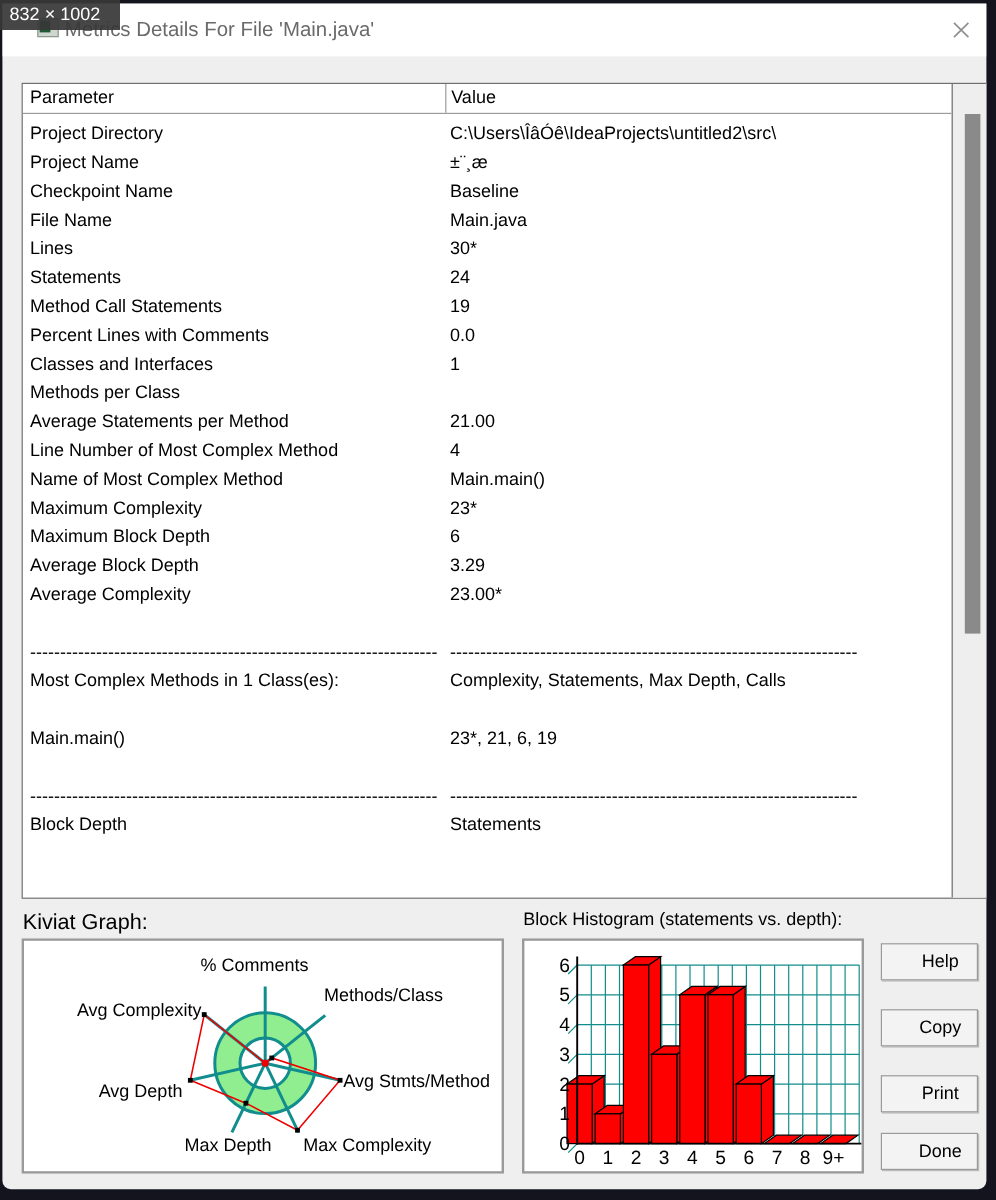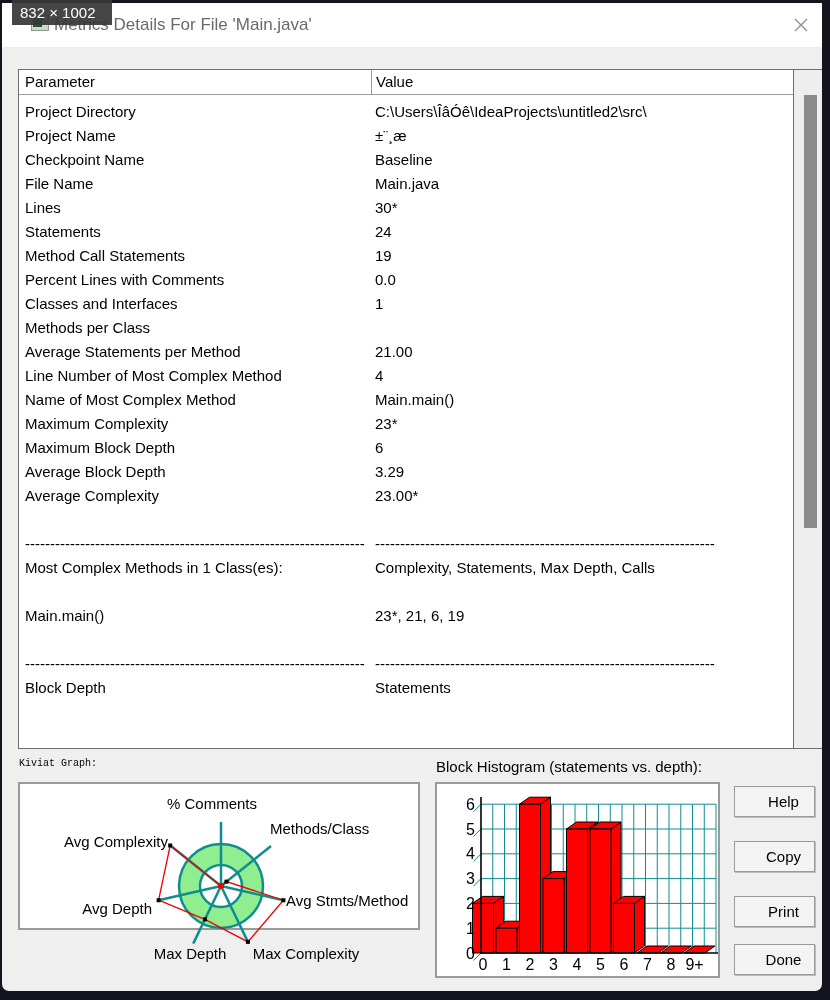--- a/index.html
+++ b/index.html
@@ -6,38 +6,38 @@
   .stage{position:relative;width:830px;height:1000px;background:#14141e;
          font-family:"Liberation Sans",sans-serif;overflow:hidden;}
   .dialog{position:absolute;left:2px;top:3px;width:820px;height:988px;
           background:#efefef;border-radius:0 0 7px 7px;overflow:hidden;}
   .titlebar{position:absolute;left:0;top:0;width:100%;height:44px;background:#ffffff;}
   .title{position:absolute;left:52px;top:0;line-height:44px;font-size:17px;color:#6a6a6a;white-space:nowrap;}
   .app-icon{position:absolute;left:29px;top:12px;width:18px;height:16px;background:#cfd6cf;border:1px solid #8d9a8d;box-sizing:border-box;}
   .app-icon-screen{position:absolute;left:1px;top:1px;width:9px;height:10px;background:#1e5a32;}
   .close{position:absolute;right:8px;top:9px;width:26px;height:26px;display:flex;align-items:center;justify-content:center;cursor:default;}
   .badge{position:absolute;left:0;top:0;width:100px;height:25px;box-sizing:border-box;background:rgba(56,56,56,0.93);
-         color:#ffffff;font-size:15px;line-height:25px;padding-left:8px;z-index:10;white-space:nowrap;margin-left:12px;}
+         color:#ffffff;font-size:15px;line-height:25px;padding-left:8px;z-index:10;white-space:nowrap;}
 
   .table-wrap{position:absolute;left:16px;top:66px;width:804px;height:680px;border:1px solid #6e6e6e;
               background:#ffffff;display:flex;box-sizing:border-box;}
   .table-main{width:774px;flex:none;display:flex;flex-direction:column;overflow:hidden;}
   .thead{height:24px;flex:none;display:flex;background:#ffffff;border-bottom:1px solid #9c9c9c;}
   .th{font-size:15px;line-height:24px;color:#000;box-sizing:border-box;white-space:nowrap;overflow:hidden;}
   .th.p{width:352px;padding-left:6px;}
   .th.v{flex:1;padding-left:4px;border-left:1px solid #9c9c9c;}
   .tbody{flex:1;padding-top:5px;overflow:hidden;}
   .trow{height:24px;display:flex;font-size:15px;line-height:24px;color:#000;white-space:nowrap;}
   .cell-p{width:352px;padding-left:6px;box-sizing:border-box;overflow:hidden;}
   .cell-v{flex:1;padding-left:4px;box-sizing:border-box;overflow:hidden;}
   .sbar{flex:none;width:29px;border-left:1px solid #6e6e6e;background:#eeeeee;position:relative;box-sizing:border-box;}
   .sthumb{position:absolute;left:10px;top:25px;width:13px;height:433px;background:#8a8a8a;}
 
-  .klabel{position:absolute;left:17px;top:755px;font-size:10px;color:#000;font-family:Liberation Mono, monospace;}
-  .kpanel{position:absolute;left:16px;top:779px;width:402px;height:148px;background:#ffffff;
+  .klabel{position:absolute;left:17px;top:755px;font-size:18px;color:#000;}
+  .kpanel{position:absolute;left:16px;top:779px;width:402px;height:196px;background:#ffffff;
           border:2px solid #9a9a9a;box-sizing:border-box;}
   .hlabel{position:absolute;left:434px;top:755px;font-size:15px;color:#000;}
   .hpanel{position:absolute;left:433px;top:779px;width:285px;height:196px;background:#ffffff;
           border:2px solid #9a9a9a;box-sizing:border-box;}
   .btn{position:absolute;left:732px;width:81px;height:31px;background:#f3f3f3;border:1px solid #9a9a9a;
        font-family:"Liberation Sans",sans-serif;font-size:15px;color:#000;
        box-shadow:1px 1px 0 rgba(110,110,110,0.4);padding-left:24px;}
   .b-help{top:783px;} .b-copy{top:838px;} .b-print{top:893px;} .b-done{top:941px;}
   svg{display:block;}
 </style>

